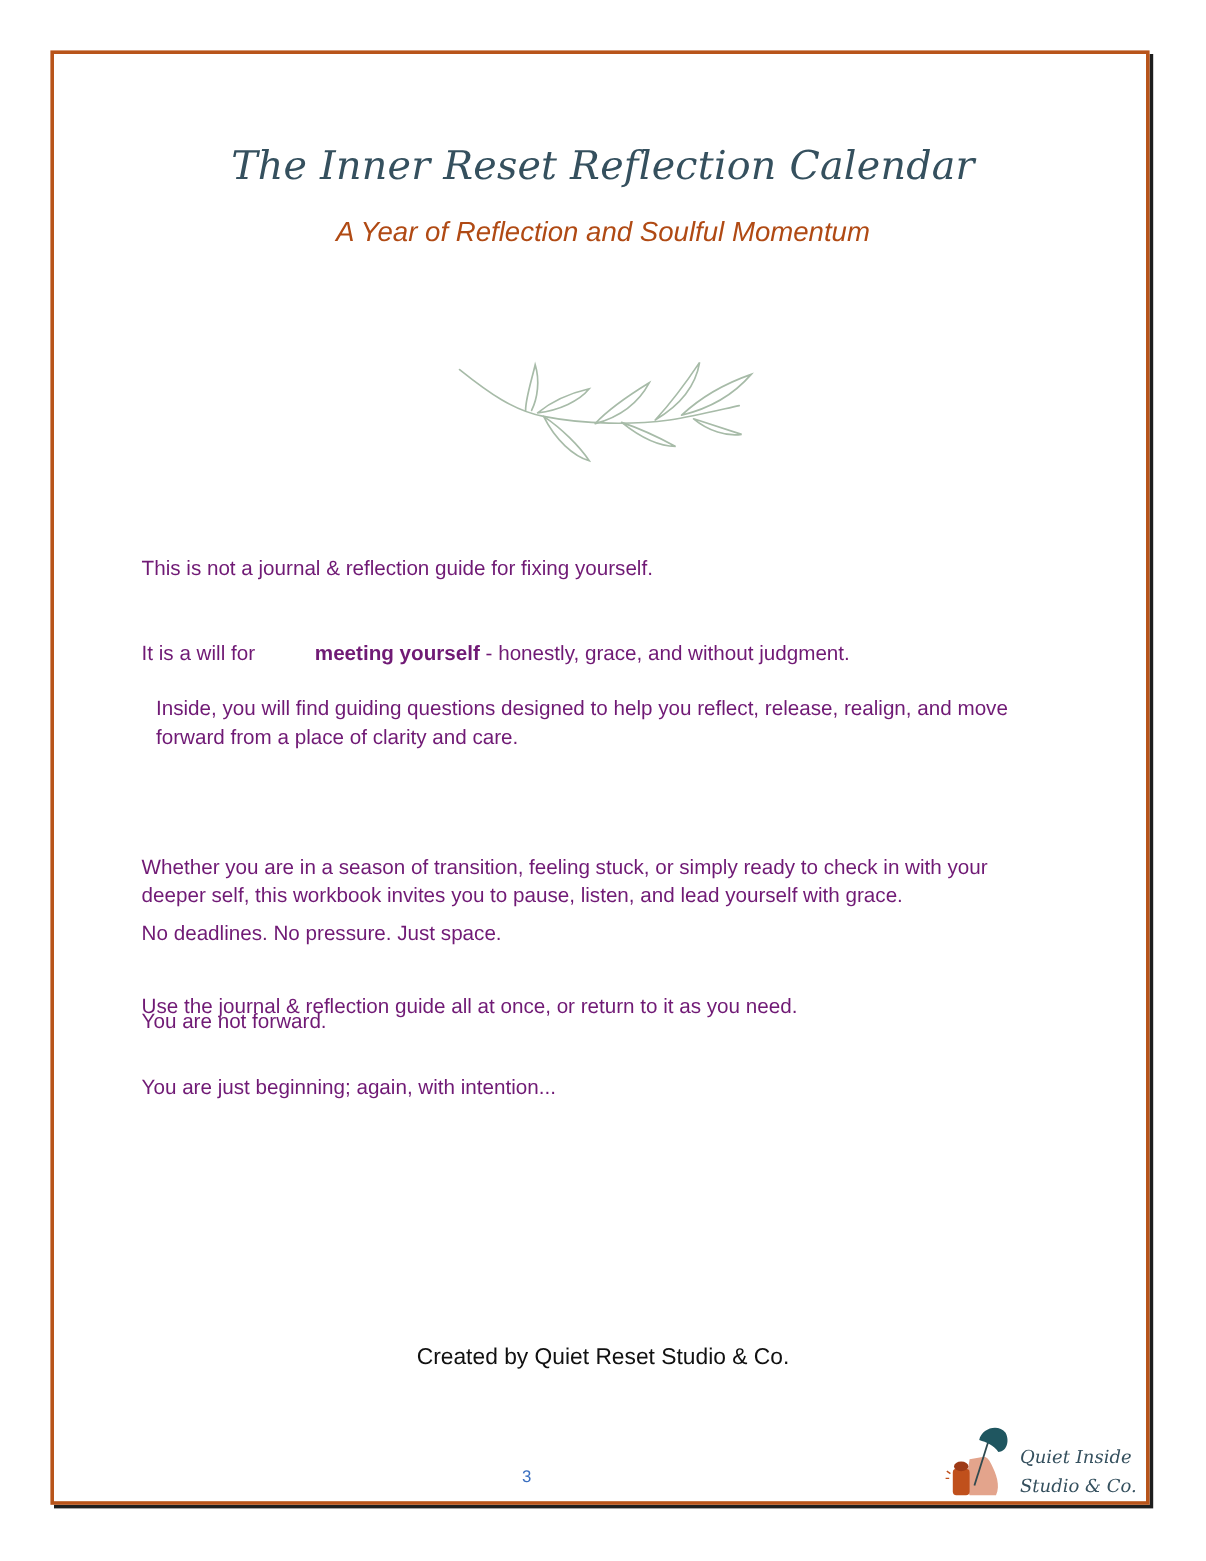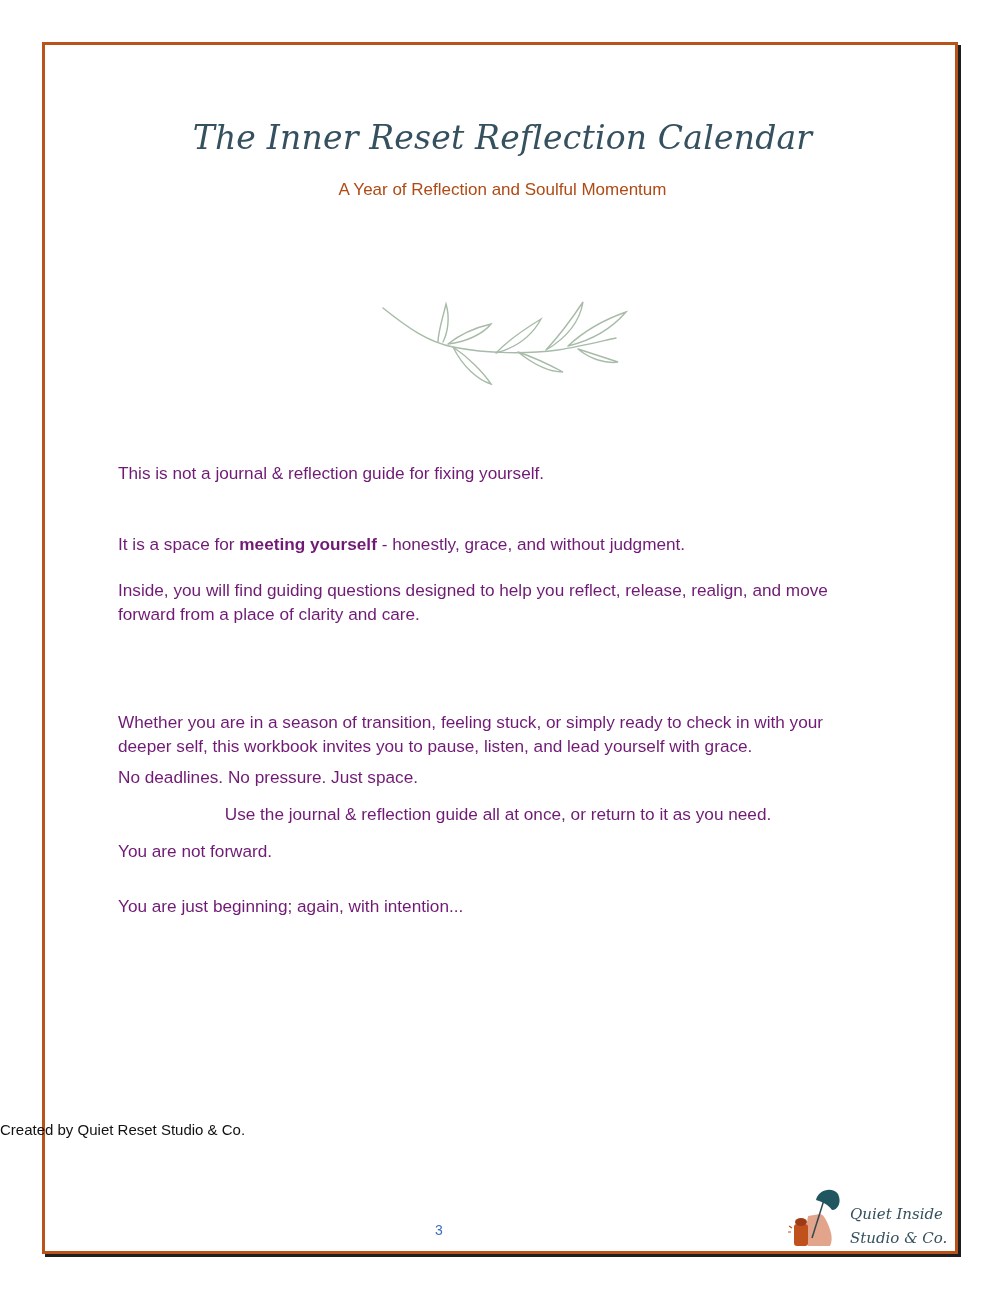--- a/index.html
+++ b/index.html
@@ -1,23 +1,23 @@
 <!DOCTYPE html>
 <html><head>
 <meta charset="utf-8">
 <style>
   html,body{margin:0;padding:0;background:#ffffff;}
   body{width:1005px;height:1301px;position:relative;overflow:hidden;font-family:"Liberation Sans","DejaVu Sans",sans-serif;}
   .frame{position:absolute;left:42px;top:42px;width:916px;height:1212px;border:3px solid #b8541a;box-shadow:3px 3px 0 #1e1e1e;box-sizing:border-box;background:#fff;}
   .title{position:absolute;left:0;width:1005px;top:118px;text-align:center;font-family:"DejaVu Serif",serif;font-style:italic;font-size:33px;color:#35505e;letter-spacing:0.2px;}
-  .subtitle{position:absolute;left:0;width:1005px;top:180px;text-align:center;font-family:"Liberation Sans",sans-serif;font-size:17px;color:#b04a14;}
+  .subtitle{position:absolute;left:0;width:1005px;top:180px;text-align:center;font-family:"Liberation Sans",sans-serif;font-style:italic;font-size:23px;color:#b04a14;}
   .sprig{position:absolute;left:378px;top:292px;width:252px;height:96px;}
   .body-text{position:absolute;left:118px;width:760px;font-family:"Liberation Sans",sans-serif;font-size:17.2px;color:#701a75;line-height:24px;}
-  .body-text b{font-weight:bold;}
-  .credit{position:absolute;left:0;width:1005px;top:1121px;font-size:15px;color:#111;}
+  .body-text b{font-weight:bold;margin-left:45px;}
+  .credit{position:absolute;left:0;width:1005px;top:1121px;text-align:center;font-size:19px;color:#111;}
   .pagenum{position:absolute;left:435px;top:1222px;font-size:14px;color:#3a6fc0;}
   .logo{position:absolute;left:786px;top:1186px;width:170px;height:66px;}
   .logo-text{position:absolute;left:64px;top:16px;font-family:"DejaVu Serif",serif;font-style:italic;font-size:15px;color:#35505e;line-height:24px;white-space:nowrap;}
 </style>
 </head>
 <body>
 
 <div class="frame"></div>
 
 <div class="title">The Inner Reset Reflection Calendar</div>
@@ -29,25 +29,25 @@
   <path d="M70 52 C85 40, 100 35, 113 32 C105 42, 88 50, 70 52"></path>
   <path d="M75 55 C90 65, 105 80, 113 92 C100 88, 85 75, 75 55"></path>
   <path d="M118 61 C130 48, 150 35, 163 27 C155 42, 140 55, 118 61"></path>
   <path d="M140 60 C155 65, 170 72, 185 80 C170 80, 155 72, 140 60"></path>
   <path d="M168 58 C180 45, 195 25, 205 10 C202 28, 190 45, 168 58"></path>
   <path d="M190 54 C205 40, 225 28, 248 20 C235 35, 215 48, 190 54"></path>
   <path d="M200 57 C215 62, 228 66, 240 70 C228 72, 212 67, 200 57"></path>
 </svg>
 
 <div class="body-text" style="top:461px;">This is not a journal &amp; reflection guide for fixing yourself.</div>
-<div class="body-text" style="top:532px;"><span>It is a space for </span><b>meeting yourself</b><span> - honestly, grace, and without judgment.</span></div>
-<div class="body-text" style="top:578px;">Inside, you will find guiding questions designed to help you reflect, release, realign, and move forward from a place of clarity and care.</div>
+<div class="body-text" style="top:532px;"><span>It is a will for </span><b>meeting yourself</b><span> - honestly, grace, and without judgment.</span></div>
+<div class="body-text" style="top:578px;margin-left:12px;">Inside, you will find guiding questions designed to help you reflect, release, realign, and move forward from a place of clarity and care.</div>
 <div class="body-text" style="top:710px;">Whether you are in a season of transition, feeling stuck, or simply ready to check in with your deeper self, this workbook invites you to pause, listen, and lead yourself with grace.</div>
 <div class="body-text" style="top:745px;margin-top:20px;">No deadlines. No pressure. Just space.</div>
-<div class="body-text" style="top:802px;text-align:center;">Use the journal &amp; reflection guide all at once, or return to it as you need.</div>
+<div class="body-text" style="top:826px;">Use the journal &amp; reflection guide all at once, or return to it as you need.</div>
 <div class="body-text" style="top:839px;">You are not forward.</div>
 <div class="body-text" style="top:894px;">You are just beginning; again, with intention...</div>
 
 <div class="credit">Created by Quiet Reset Studio &amp; Co.</div>
 <div class="pagenum">3</div>
 
 <div class="logo">
   <svg width="62" height="66" viewBox="0 0 62 66">
     <path d="M22 30 C20 42, 18 52, 22 60 L44 60 C48 52, 44 42, 40 34 C38 30, 36 28, 34 28 Z" fill="#e3a48c"></path>
     <line x1="26" y1="52" x2="38" y2="14" stroke="#2f4a50" stroke-width="1.5"></line>

